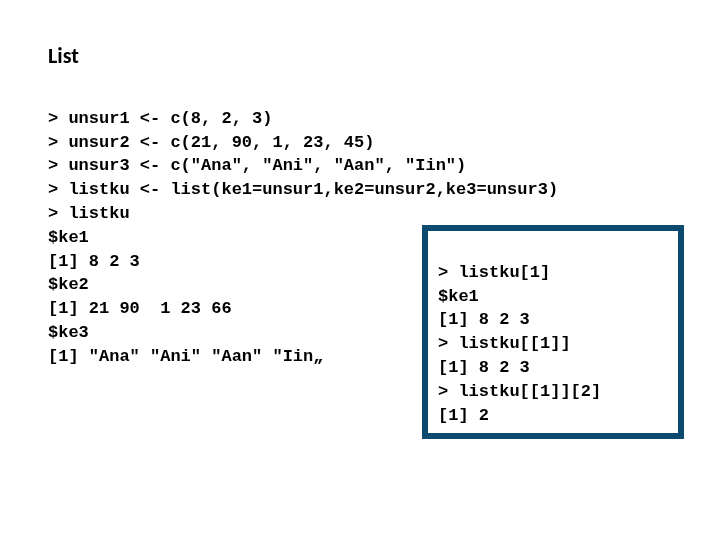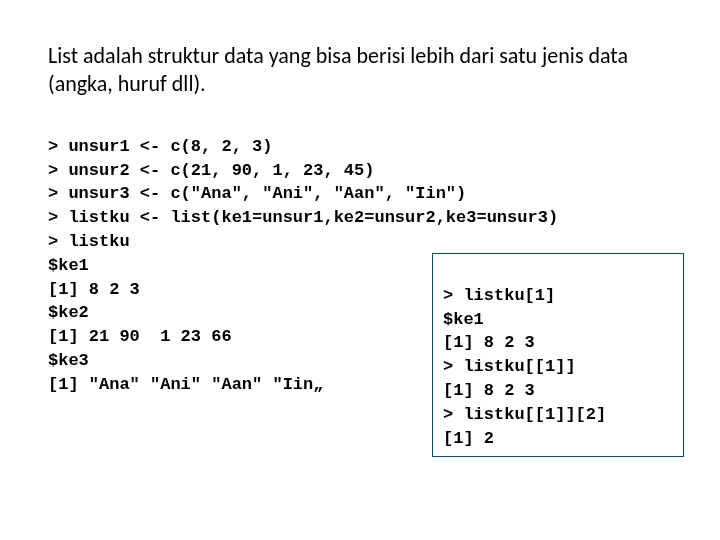--- a/index.html
+++ b/index.html
@@ -31,35 +31,35 @@
     font-size: 17px;
     font-weight: bold;
     line-height: 1.4;
     white-space: pre;
   }
   .inset {
     position: absolute;
     right: -12px;
     top: 142px;
     width: 230px;
-    border: 1px solid #0c4a6e;
+    border: 6px solid #0c4a6e;
     background: #fff;
     padding: 6px 10px 6px 10px;
     font-family: "Courier New", monospace;
     font-size: 17px;
     font-weight: bold;
     line-height: 1.4;
     white-space: pre;
   }
 </style>
 </head>
 <body>
 
 <div class="page">
-  <div class="desc">List adalah struktur data yang bisa berisi lebih dari satu jenis data (angka, huruf dll).</div>
+  <div class="heading">List</div>
 
   <div class="code-area">
 <span>&gt; unsur1 &lt;- c(8, 2, 3)</span>
 <span>&gt; unsur2 &lt;- c(21, 90, 1, 23, 45)</span>
 <span>&gt; unsur3 &lt;- c("Ana", "Ani", "Aan", "Iin")</span>
 <span>&gt; listku &lt;- list(ke1=unsur1,ke2=unsur2,ke3=unsur3)</span>
 <span>&gt; listku</span>
 <span>$ke1</span>
 <span>[1] 8 2 3</span>
 <span>$ke2</span>

